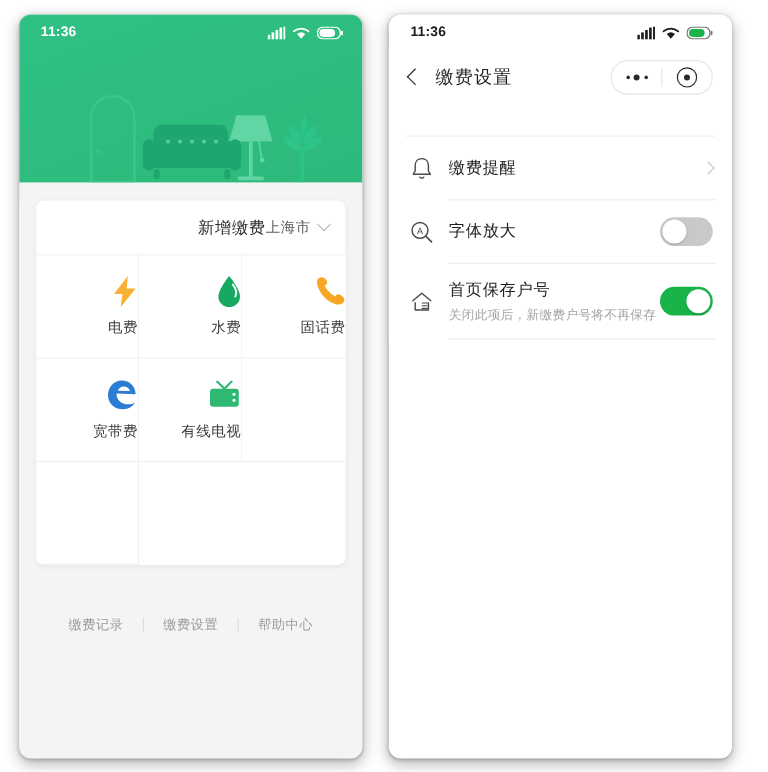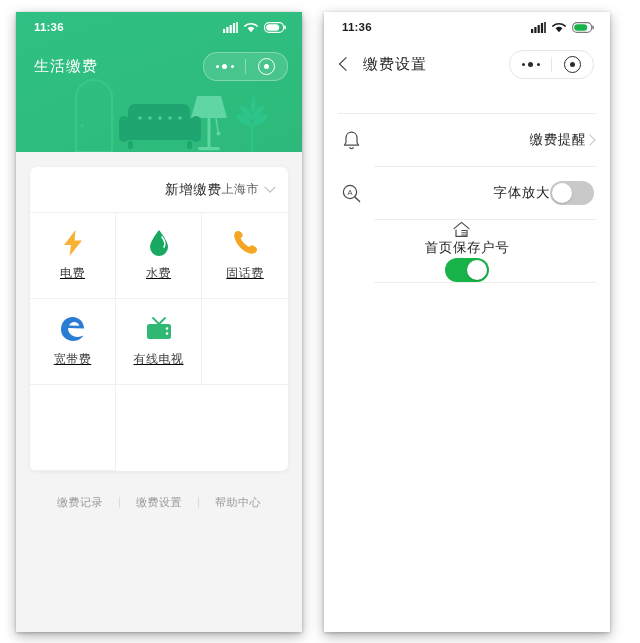--- a/index.html
+++ b/index.html
@@ -20,21 +20,21 @@
     inset: 0;
     background: #ffffff;
   }
 
   
   .phone {
     position: absolute;
     top: 12px;
     width: 286px;
     height: 620px;
-    border-radius: 0;
+    border-radius: 10px;
     overflow: hidden;
     box-shadow: 0 4px 12px rgba(0,0,0,0.30), 0 1px 3px rgba(0,0,0,0.22);
     background: #f4f4f4;
   }
   .phone-left  { left: 16px; }
   .phone-right { left: 324px; background: #ffffff; }
 
   
   .statusbar {
     height: 30px;
@@ -146,37 +146,36 @@
     display: grid;
     grid-template-columns: repeat(3, 1fr);
     border-top: 1px solid #eeeeee;
   }
   .cell {
     height: 86px;
     border-right: 1px solid #f0f0f0;
     border-bottom: 1px solid #f0f0f0;
     display: flex;
     flex-direction: column;
-    align-items: center;
+    align-items: flex-end;
     justify-content: center;
     gap: 9px;
     box-sizing: border-box;
     background: #ffffff;
-    text-decoration: underline;
   }
   .cell:nth-child(3n) { border-right: none; }
   .cell.empty { background: #ffffff; }
   .cell-label { font-size: 12px; color: #3b3b3b; letter-spacing: 0.5px; }
   .cell-ico { height: 26px; display: flex; align-items: center; justify-content: center; }
 
   
   .foot-links {
     position: absolute;
     left: 0; right: 0;
-    top: 483px;
+    top: 501px;
     display: flex;
     align-items: center;
     justify-content: center;
     gap: 0;
     z-index: 4;
   }
   .foot-link {
     font-size: 11px;
     color: #9a9a9a;
     letter-spacing: 0.5px;
@@ -213,23 +212,22 @@
 
   
   .rows { background: #ffffff; }
   .row {
     display: flex;
     align-items: center;
     min-height: 52px;
     padding: 0 16px 0 16px;
     box-sizing: border-box;
     position: relative;
-    text-align: right;
-  }
-  .row.tall { min-height: 62px; flex-direction: column; }
+  }
+  .row.tall { min-height: 62px; }
   .row-ico { width: 22px; display: flex; align-items: center; justify-content: center; margin-right: 12px; }
   .row-body { flex: 1; display: flex; flex-direction: column; gap: 5px; }
   .row-title { font-size: 13.5px; color: #1f1f1f; letter-spacing: 0.6px; }
   .row-sub { font-size: 10.5px; color: #a4a4a4; letter-spacing: 0.3px; }
   .row-sep { height: 1px; background: #ededed; margin-left: 50px; margin-right: 14px; }
 
   .chev-r {
     width: 7px; height: 7px;
     border-top: 1.3px solid #c6c6c6;
     border-right: 1.3px solid #c6c6c6;
@@ -317,38 +315,20 @@
           <path d="M236 96 L236 72"></path>
           <rect x="234.6" y="70" width="2.6" height="26"></rect>
           <path d="M236 70 C226 70 220 64 220 58 C228 58 234 62 236 70 Z"></path>
           <path d="M236 70 C246 70 252 64 252 58 C244 58 238 62 236 70 Z"></path>
           <path d="M236 64 C228 62 224 55 224 49 C231 50 236 56 236 64 Z"></path>
           <path d="M236 64 C244 62 248 55 248 49 C241 50 236 56 236 64 Z"></path>
           <path d="M236 58 C233 50 235 44 238 40 C241 46 240 53 236 58 Z"></path>
         </g>
       </svg>
 
-      <div class="hero-title-row">
-        <div class="hero-title">生活缴费</div>
-        <div class="capsule">
-          <div class="cap-half">
-            <span class="cap-dots">
-                <i></i>
-                <i class="big"></i>
-                <i></i>
-              </span>
-          </div>
-          <div class="cap-sep"></div>
-          <div class="cap-half">
-            <span class="cap-target">
-                <span></span>
-              </span>
-          </div>
-        </div>
-      </div>
     </div>
 
     <div class="card">
       <div class="card-head">
         <div class="card-head-title">新增缴费</div>
         <div class="city-pick">
           <span class="city-name">上海市</span>
           <span class="chev-d"></span>
         </div>
       </div>
@@ -509,20 +489,21 @@
       <div class="row tall">
         <span class="row-ico">
           <svg width="19" height="19" viewBox="0 0 19 19">
             <path d="M2 8.6 L9.5 2.4 L17 8.6" fill="none" stroke="#4a4a4a" stroke-width="1.2" stroke-linejoin="round" stroke-linecap="round"></path>
             <path d="M4 9.8 L4 16.4 L15 16.4 L15 9.8" fill="none" stroke="#4a4a4a" stroke-width="1.2" stroke-linejoin="round"></path>
             <path d="M9.8 10.5 L14 10.5 M9.8 12.8 L14 12.8 M9.8 15 L14 15" stroke="#4a4a4a" stroke-width="1" stroke-linecap="round"></path>
           </svg>
         </span>
         <div class="row-body">
           <span class="row-title">首页保存户号</span>
+          <span class="row-sub">关闭此项后，新缴费户号将不再保存</span>
         </div>
         <span class="toggle on">
             <span class="knob"></span>
           </span>
       </div>
 
       <div class="row-sep"></div>
     </div>
 
     <div class="right-fill"></div>

